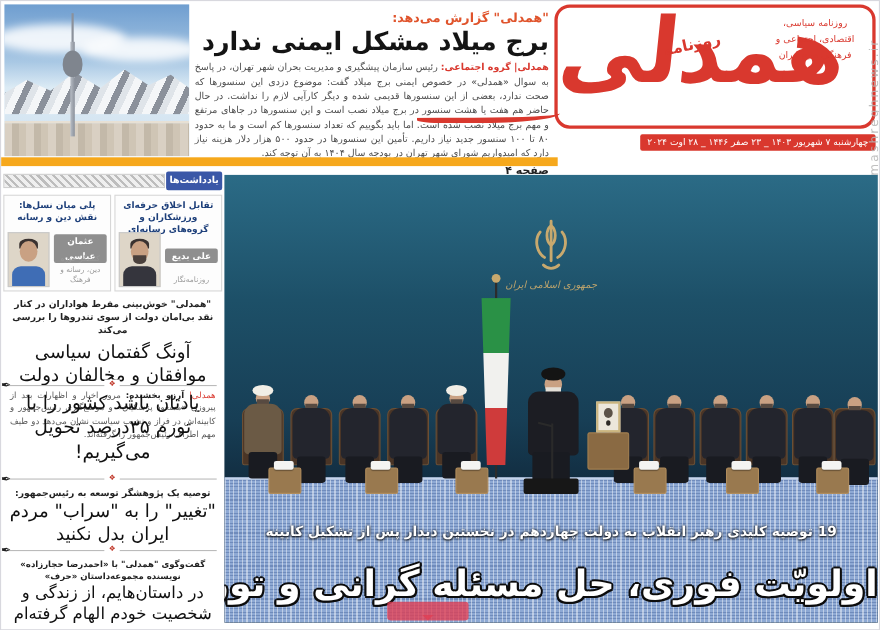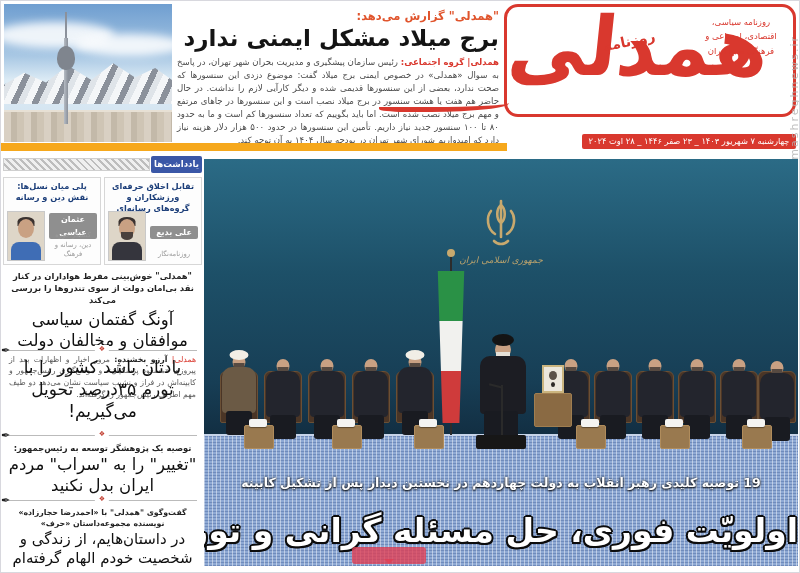--- a/index.html
+++ b/index.html
@@ -6,21 +6,21 @@
   #page{position:relative;width:800px;height:573px;background:#ffffff;overflow:hidden;border:1px solid #d8d8de;box-sizing:border-box;}
 
   
   #masthead{position:absolute;top:3px;right:3px;width:292px;height:113px;border:3px solid #d9382e;border-radius:14px;background:#fff;box-sizing:border-box;overflow:hidden;}
   #logo{position:absolute;left:2px;top:-6px;font-size:78px;font-weight:bold;color:#d9382e;transform:skewX(-6deg) scaleY(1.05);white-space:nowrap;line-height:1.2;}
   #logo-sub{position:absolute;left:96px;top:26px;font-size:14px;font-weight:bold;color:#d9382e;transform:rotate(-12deg);}
   #tagline{position:absolute;right:6px;top:8px;width:92px;font-size:8.5px;line-height:1.7;color:#d9382e;text-align:center;direction:rtl;}
   #logo-swash{position:absolute;top:96px;right:290px;width:130px;height:10px;border-bottom:5px solid #d9382e;border-radius:0 0 60% 20%;}
 
   .date-strip{position:absolute;right:3px;width:214px;height:15px;background:#d9382e;border-radius:2px;color:#fff;font-size:8.3px;line-height:15px;text-align:center;direction:rtl;}
-  #date-strip-1{top:133px;}
+  #date-strip-1{top:121px;}
   #date-strip-2{top:138px;}
 
   
   #tower-photo{position:absolute;left:3px;top:3px;width:168px;height:138px;background:linear-gradient(180deg,#6f9ed0 0%,#a9c8e4 38%,#dcebf5 55%,#cfe0ee 100%);overflow:hidden;}
   .cloud{position:absolute;background:#fff;border-radius:50%;filter:blur(4px);opacity:.85;}
   #cloud1{left:-10px;top:18px;width:120px;height:26px;}
   #cloud2{left:70px;top:30px;width:110px;height:22px;}
   #mountains{position:absolute;left:0;top:52px;width:100%;height:48px;background:repeating-linear-gradient(115deg,#f4f6f8 0 7px,#8b919b 7px 13px,#dfe4e9 13px 19px);clip-path:polygon(0 60%,12% 35%,25% 55%,38% 20%,52% 50%,65% 15%,78% 45%,90% 25%,100% 50%,100% 100%,0 100%);}
   #city{position:absolute;left:0;bottom:0;width:100%;height:30px;background:repeating-linear-gradient(90deg,#d9d0c3 0 7px,#c3b9a9 7px 13px,#cfc5b5 13px 20px);border-top:2px solid #e7e0d4;}
   #tower-shaft{position:absolute;left:60px;top:34px;width:4px;height:86px;background:linear-gradient(90deg,#b6bcC4,#8b919b);}
@@ -134,20 +134,21 @@
     <div id="city"></div>
     <div id="tower-antenna"></div>
     <div id="tower-shaft"></div>
     <div id="tower-pod"></div>
   </div>
 
   <div id="top-article">
     <div id="top-kicker">"همدلی" گزارش می‌دهد:</div>
     <div id="top-headline">برج میلاد مشکل ایمنی ندارد</div>
     <div id="top-body"><span class="lead">همدلی| گروه اجتماعی:</span> <span>رئیس سازمان پیشگیری و مدیریت بحران شهر تهران، در پاسخ به سوال «همدلی» در خصوص ایمنی برج میلاد گفت: موضوع دزدی این سنسورها که صحت ندارد، بعضی از این سنسورها قدیمی شده و دیگر کارآیی لازم را نداشت. در حال حاضر هم هفت یا هشت سنسور در برج میلاد نصب است و این سنسورها در جاهای مرتفع و مهم برج میلاد نصب شده است. اما باید بگوییم که تعداد سنسورها کم است و ما به حدود ۸۰ تا ۱۰۰ سنسور جدید نیاز داریم. تأمین این سنسورها در حدود ۵۰۰ هزار دلار هزینه نیاز دارد که امیدواریم شورای شهر تهران در بودجه سال ۱۴۰۴ به آن توجه کند.</span></div>
+    <div id="top-pageref">صفحه ۴</div>
   </div>
 
   <div id="orange-bar"></div>
 
   <div id="sb-hatch"></div>
   <div id="sb-header">یادداشت‌ها</div>
 
   <div id="note-card-0" class="note-card">
     <div class="note-title">تقابل اخلاق حرفه‌ای ورزشکاران و گروه‌های رسانه‌ای</div>
     <div class="note-row">

